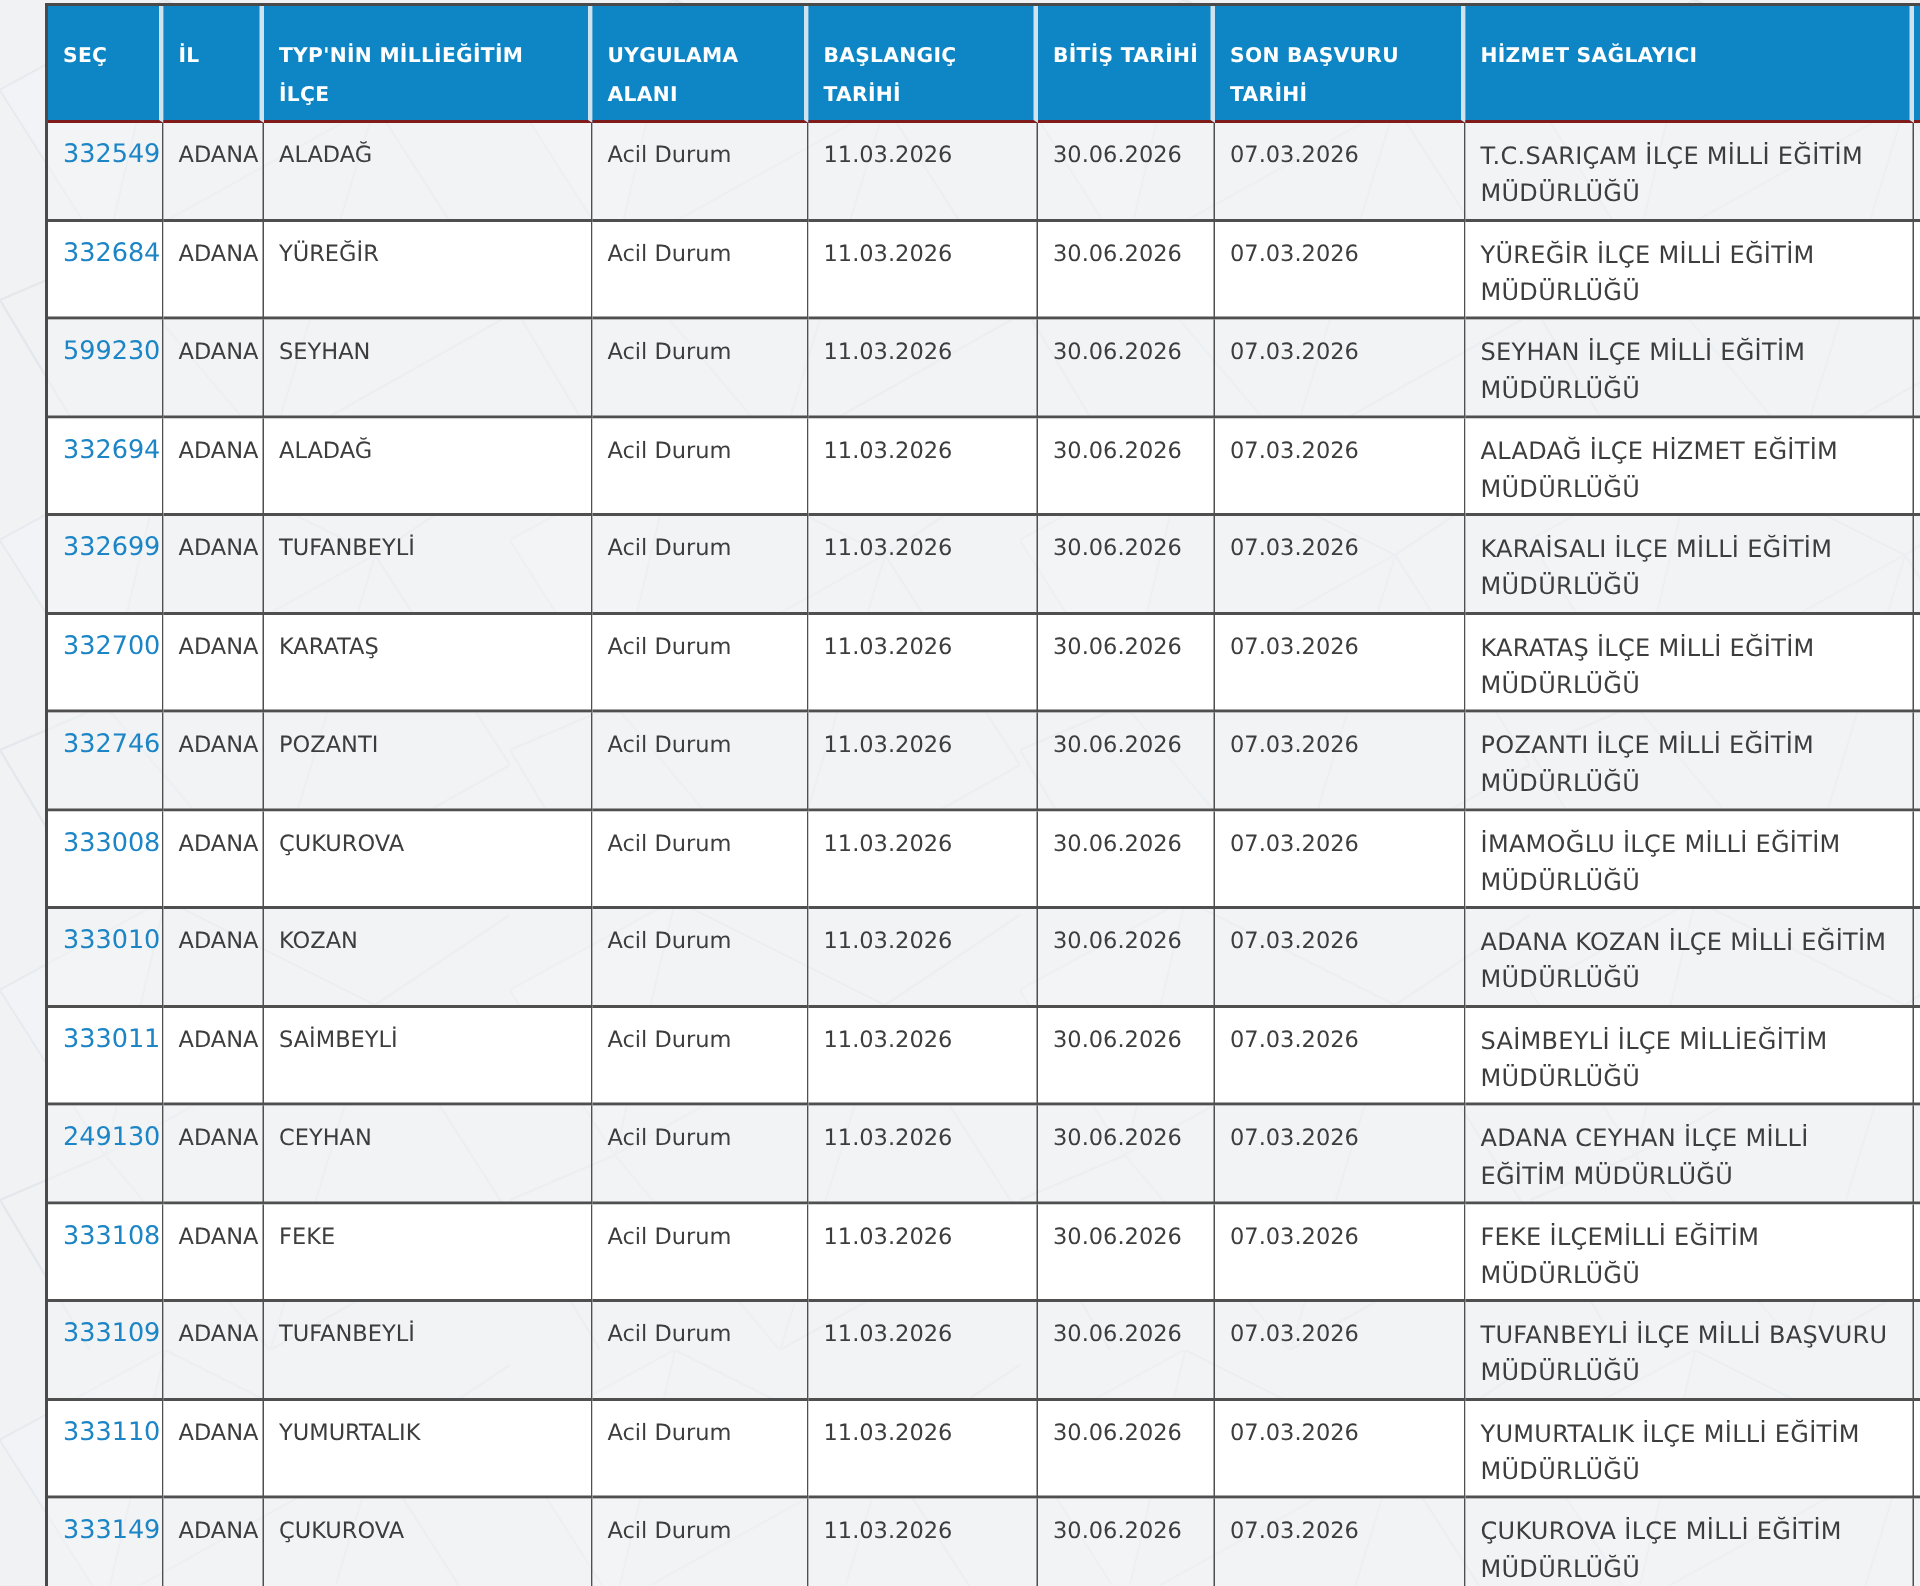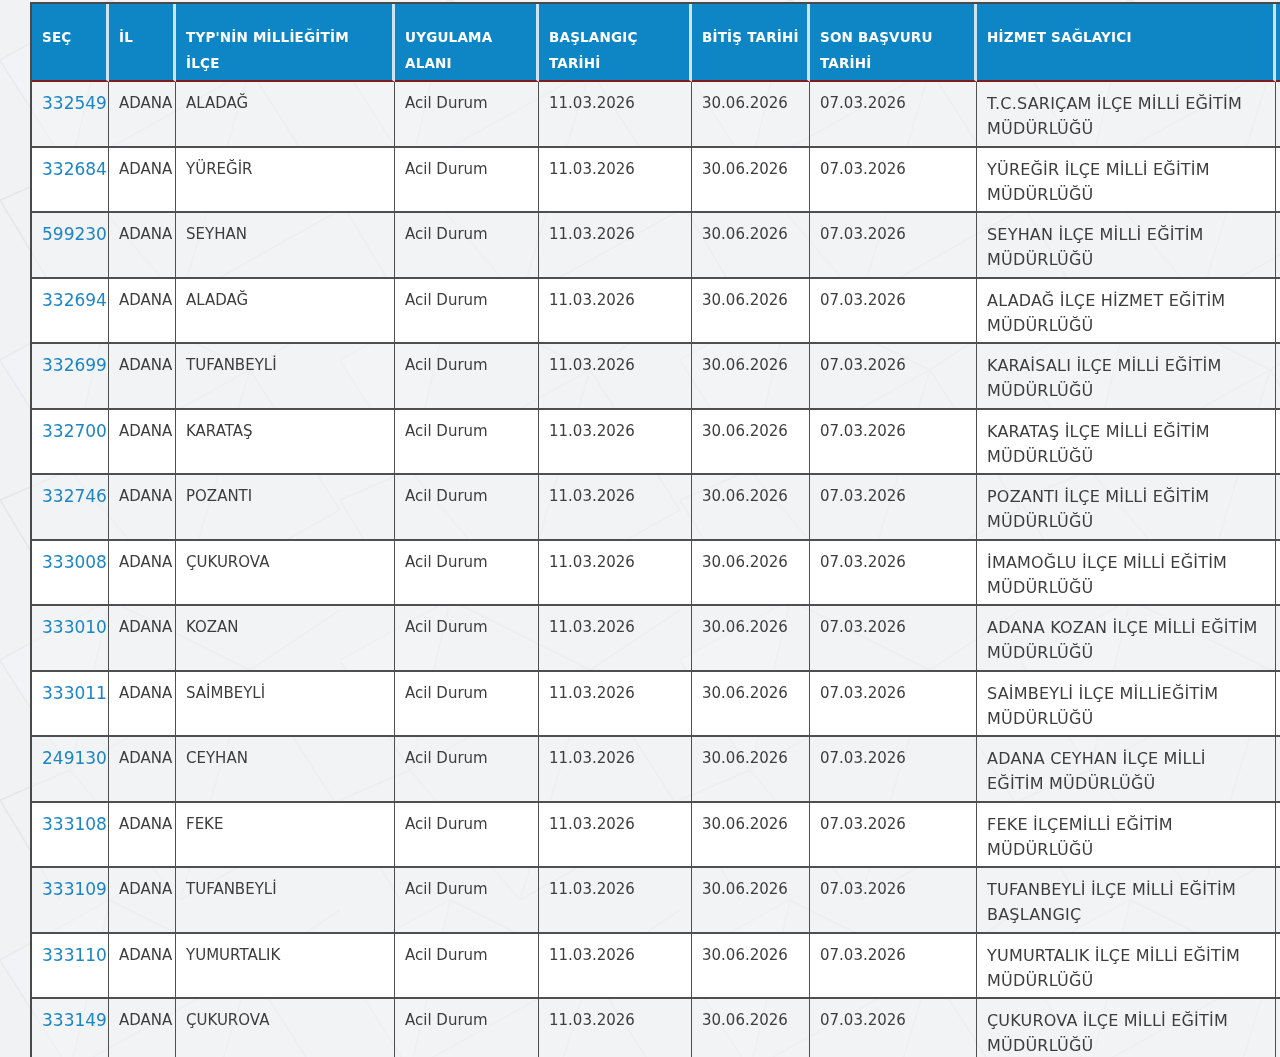--- a/index.html
+++ b/index.html
@@ -239,21 +239,21 @@
           <td class="cell-extra"></td>
         </tr>
         <tr class="alt">
           <td class="cell-sec"><a class="id-link" href="#">333109</a></td>
           <td class="cell-il">ADANA</td>
           <td class="cell-ilce">TUFANBEYLİ</td>
           <td class="cell-alan">Acil Durum</td>
           <td class="cell-baslangic">11.03.2026</td>
           <td class="cell-bitis">30.06.2026</td>
           <td class="cell-son">07.03.2026</td>
-          <td class="cell-provider">TUFANBEYLİ İLÇE MİLLİ EĞİTİM BAŞLANGIÇ</td>
+          <td class="cell-provider">TUFANBEYLİ İLÇE MİLLİ BAŞVURU MÜDÜRLÜĞÜ</td>
           <td class="cell-extra"></td>
         </tr>
         <tr>
           <td class="cell-sec"><a class="id-link" href="#">333110</a></td>
           <td class="cell-il">ADANA</td>
           <td class="cell-ilce">YUMURTALIK</td>
           <td class="cell-alan">Acil Durum</td>
           <td class="cell-baslangic">11.03.2026</td>
           <td class="cell-bitis">30.06.2026</td>
           <td class="cell-son">07.03.2026</td>

